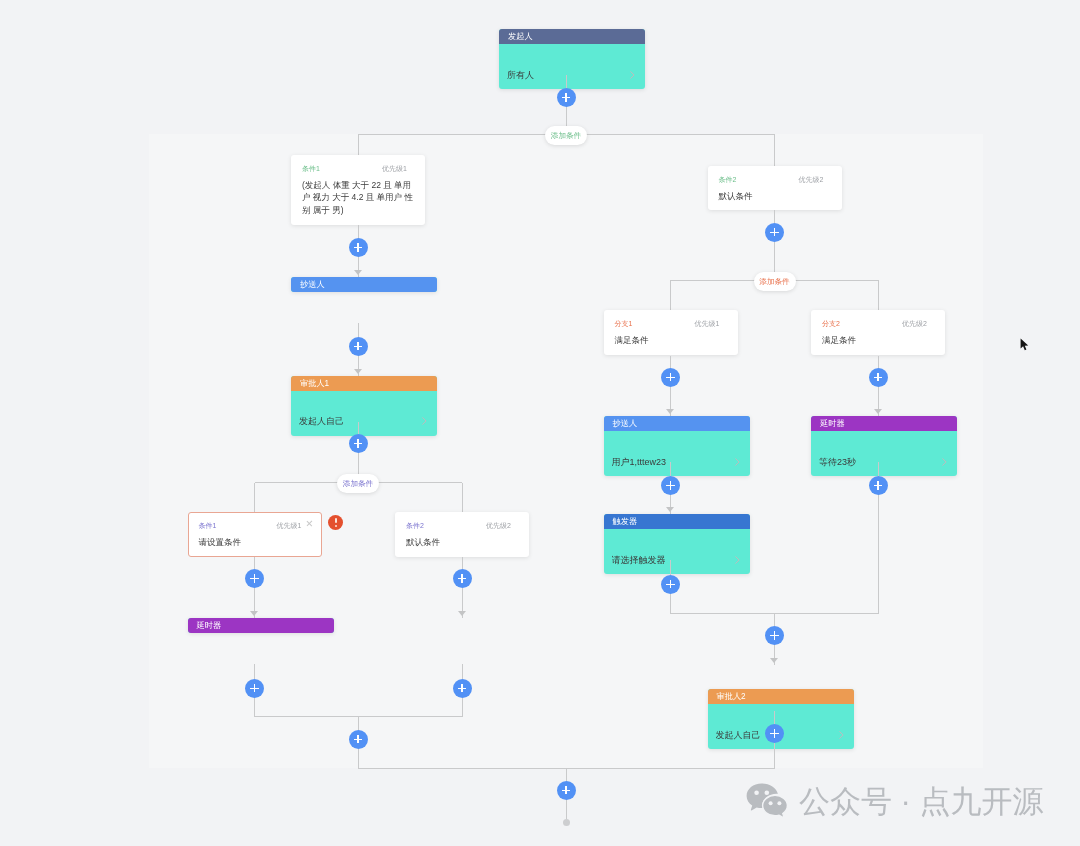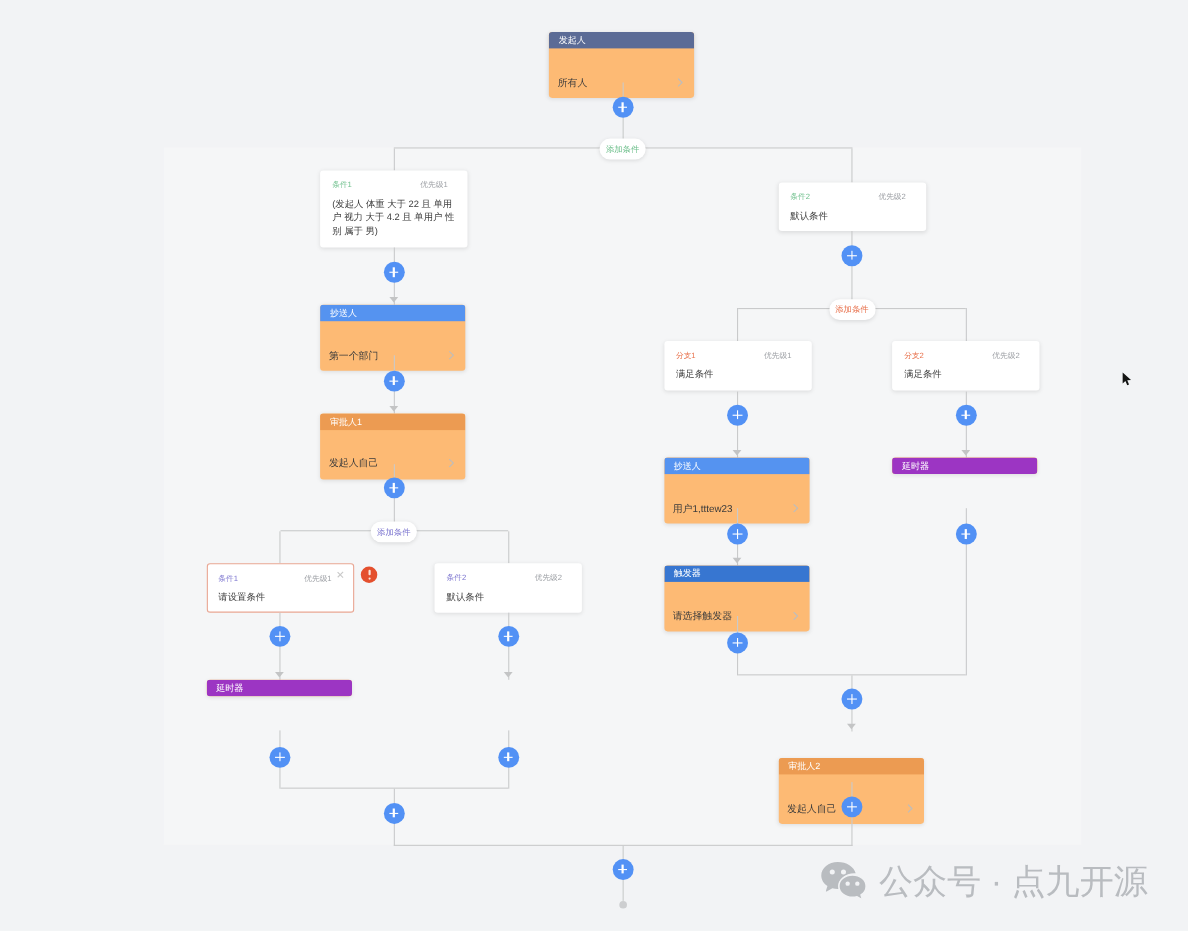--- a/index.html
+++ b/index.html
@@ -5,21 +5,21 @@
 <style>
   html,body{margin:0;padding:0;}
   body{width:1080px;height:846px;background:#f2f3f5;
        font-family:"Liberation Sans",sans-serif;overflow:hidden;}
   #root{position:relative;width:1080px;height:846px;}
 
   .vline{position:absolute;width:1px;background:#c9cacb;}
   .hline{position:absolute;height:1px;background:#c9cacb;}
   .branchbox{position:absolute;background:#f5f6f7;}
 
-  .node{position:absolute;width:132px;background:#fdba74;border-radius:3px;
+  .node{position:absolute;width:146px;background:#5eead4;border-radius:3px;
         box-shadow:0 1px 4px 0 rgba(0,0,0,.10);overflow:hidden;}
   .node .hdr{height:15px;line-height:15px;padding:0 9px;color:#fff;font-size:8.2px;}
   .node .bdy{height:31px;display:flex;align-items:center;padding:14px 7px 0 8px;}
   .node .bdy .txt{position:relative;top:1.5px;}
   .node .bdy .txt{flex:1;font-size:9px;color:#3b3b3b;white-space:nowrap;
                   overflow:hidden;text-overflow:ellipsis;}
   .chev{width:5px;height:8px;margin-left:4px;position:relative;top:1px;flex:none;margin-right:3px;display:block;line-height:0;}
   .chev svg{display:block;}
 
   .cnode{position:absolute;width:134px;background:#fff;border-radius:3px;
@@ -91,28 +91,20 @@
   <div class="ct">(发起人 体重 大于 22 且 单用户 视力 大于 4.2 且 单用户 性别 属于 男)</div>
 </div>
 <div class="vline" style="left:357.5px;top:225.0px;height:52.0px;"></div>
 <div class="plus" style="left:348.5px;top:238.0px;">
       <i class="h"></i>
       <i class="v"></i>
     </div>
 <div class="arrow" style="left:353.6px;top:270.0px;"></div>
 <div class="node" style="left:291.0px;top:277.0px;">
   <div class="hdr" style="background:#5593f0;">抄送人</div>
-  <div class="bdy">
-    <span class="txt">第一个部门</span>
-    <span class="chev">
-          <svg width="5" height="8" viewBox="0 0 5 8">
-            <path d="M0.8 0.8 L4.1 4 L0.8 7.2" fill="none" stroke="#bdbdbd" stroke-width="1" stroke-linecap="square"></path>
-          </svg>
-        </span>
-  </div>
 </div>
 <div class="vline" style="left:357.5px;top:323.0px;height:52.5px;"></div>
 <div class="plus" style="left:348.5px;top:336.5px;">
       <i class="h"></i>
       <i class="v"></i>
     </div>
 <div class="arrow" style="left:353.6px;top:368.5px;"></div>
 <div class="node" style="left:291.0px;top:375.5px;">
   <div class="hdr" style="background:#ec9b52;">审批人1</div>
   <div class="bdy">
@@ -254,20 +246,28 @@
   <div class="ct">满足条件</div>
 </div>
 <div class="vline" style="left:877.5px;top:356.0px;height:60.0px;"></div>
 <div class="plus" style="left:868.5px;top:367.5px;">
       <i class="h"></i>
       <i class="v"></i>
     </div>
 <div class="arrow" style="left:873.6px;top:409.0px;"></div>
 <div class="node" style="left:811.0px;top:416.0px;">
   <div class="hdr" style="background:#9c35c3;">延时器</div>
+  <div class="bdy">
+    <span class="txt">等待23秒</span>
+    <span class="chev">
+          <svg width="5" height="8" viewBox="0 0 5 8">
+            <path d="M0.8 0.8 L4.1 4 L0.8 7.2" fill="none" stroke="#bdbdbd" stroke-width="1" stroke-linecap="square"></path>
+          </svg>
+        </span>
+  </div>
 </div>
 <div class="vline" style="left:877.5px;top:462.0px;height:151.5px;"></div>
 <div class="plus" style="left:868.5px;top:476.0px;">
       <i class="h"></i>
       <i class="v"></i>
     </div>
 <div class="hline" style="left:670.5px;top:613.0px;width:207.5px;"></div>
 <div class="vline" style="left:774.0px;top:613.5px;height:51.5px;"></div>
 <div class="plus" style="left:765.0px;top:626.0px;">
       <i class="h"></i>

